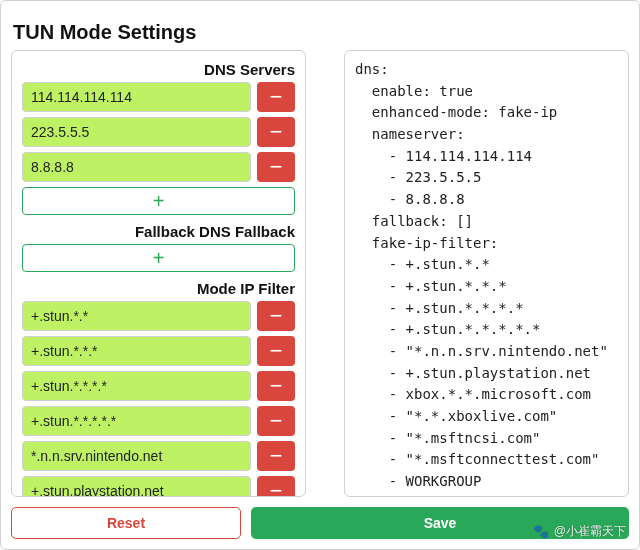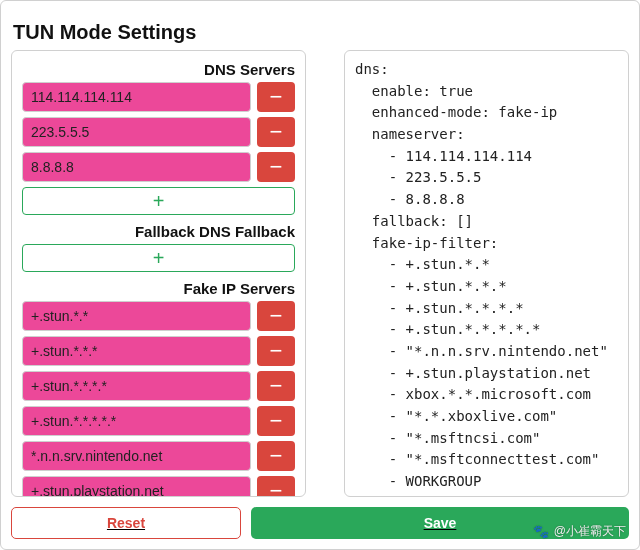--- a/index.html
+++ b/index.html
@@ -6,24 +6,24 @@
   html, body { width: 640px; height: 550px; font-family: -apple-system, BlinkMacSystemFont, "Segoe UI", Arial, sans-serif; background:#fff; }
   .panel { border:1px solid #d0d0d0; border-radius:6px; padding:16px 10px 10px 10px; height:100%; display:flex; flex-direction:column; }
   .title { font-size:20px; font-weight:700; color:#111; padding:4px 0 6px 2px; }
   .columns { flex:1; display:flex; gap:10px; min-height:0; }
   .col-left, .col-right { border:1px solid #d0d0d0; border-radius:6px; position:relative; }
   .col-left { width:295px; padding:8px 10px 8px 10px; overflow-y:auto; }
   .col-right { flex:1; padding:8px 10px; overflow-y:auto; font-family: ui-monospace, Menlo, Consolas, monospace; font-size:14px; line-height:1.55; color:#222;margin-left:28px; }
   .col-right pre { white-space:pre; font-family:inherit; }
   .section-label { font-size:15px; font-weight:700; color:#111; margin:2px 0 4px 0;text-align:right; }
   .row { display:flex; gap:6px; margin-bottom:5px; }
-  .row input[type=text] { flex:1; height:30px; border:1px solid #cfcfcf; border-radius:4px; padding:0 8px; font-size:14px; color:#222; background:#ec4899; }
+  .row input[type=text] { flex:1; height:30px; border:1px solid #cfcfcf; border-radius:4px; padding:0 8px; font-size:14px; color:#222; background:#bef264; }
   .btn-remove { width:38px; height:30px; border:none; border-radius:4px; background:#d9463d; color:#fff; font-size:22px; line-height:1; cursor:pointer; display:flex; align-items:center; justify-content:center; }
   .btn-add { width:100%; height:28px; border:1px solid #2aa85a; border-radius:4px; background:#fff; color:#2aa85a; font-size:20px; line-height:1; cursor:pointer; margin-bottom:8px; display:flex; align-items:center; justify-content:center; }
-  .footer { display:flex; gap:10px; margin-top:10px; align-items:center;text-decoration:underline; }
+  .footer { display:flex; gap:10px; margin-top:10px; align-items:center; }
   .btn-reset { flex:0 0 230px; height:32px; border:1px solid #d9463d; border-radius:5px; background:#fff; color:#d9463d; font-weight:700; font-size:14px; cursor:pointer; }
   .btn-save { flex:1; height:32px; border:none; border-radius:5px; background:#2aa85a; color:#fff; font-weight:700; font-size:14px; cursor:pointer; }
   .watermark { position:absolute; right:14px; bottom:10px; font-size:12px; color:#eee; text-shadow:0 0 2px rgba(0,0,0,.4); pointer-events:none; display:flex; align-items:center; gap:4px; }
   .watermark .paw { font-size:13px; }
   
   .col-left::-webkit-scrollbar, .col-right::-webkit-scrollbar { width:8px; }
   .col-left::-webkit-scrollbar-thumb, .col-right::-webkit-scrollbar-thumb { background:#c4c4c4; border-radius:4px; }
 </style>
 </head>
 <body>
@@ -56,21 +56,21 @@
       </div>
       <button class="btn-add">
           <span>+</span>
         </button>
 
       <div class="section-label">Fallback DNS Fallback</div>
       <button class="btn-add">
           <span>+</span>
         </button>
 
-      <div class="section-label">Fake IP Servers</div>
+      <div class="section-label">Mode IP Filter</div>
       <div class="row">
         <input type="text" value="+.stun.*.*" style="">
         <button class="btn-remove">
             <span>−</span>
           </button>
       </div>
       <div class="row">
         <input type="text" value="+.stun.*.*.*" style="">
         <button class="btn-remove">
             <span>−</span>

